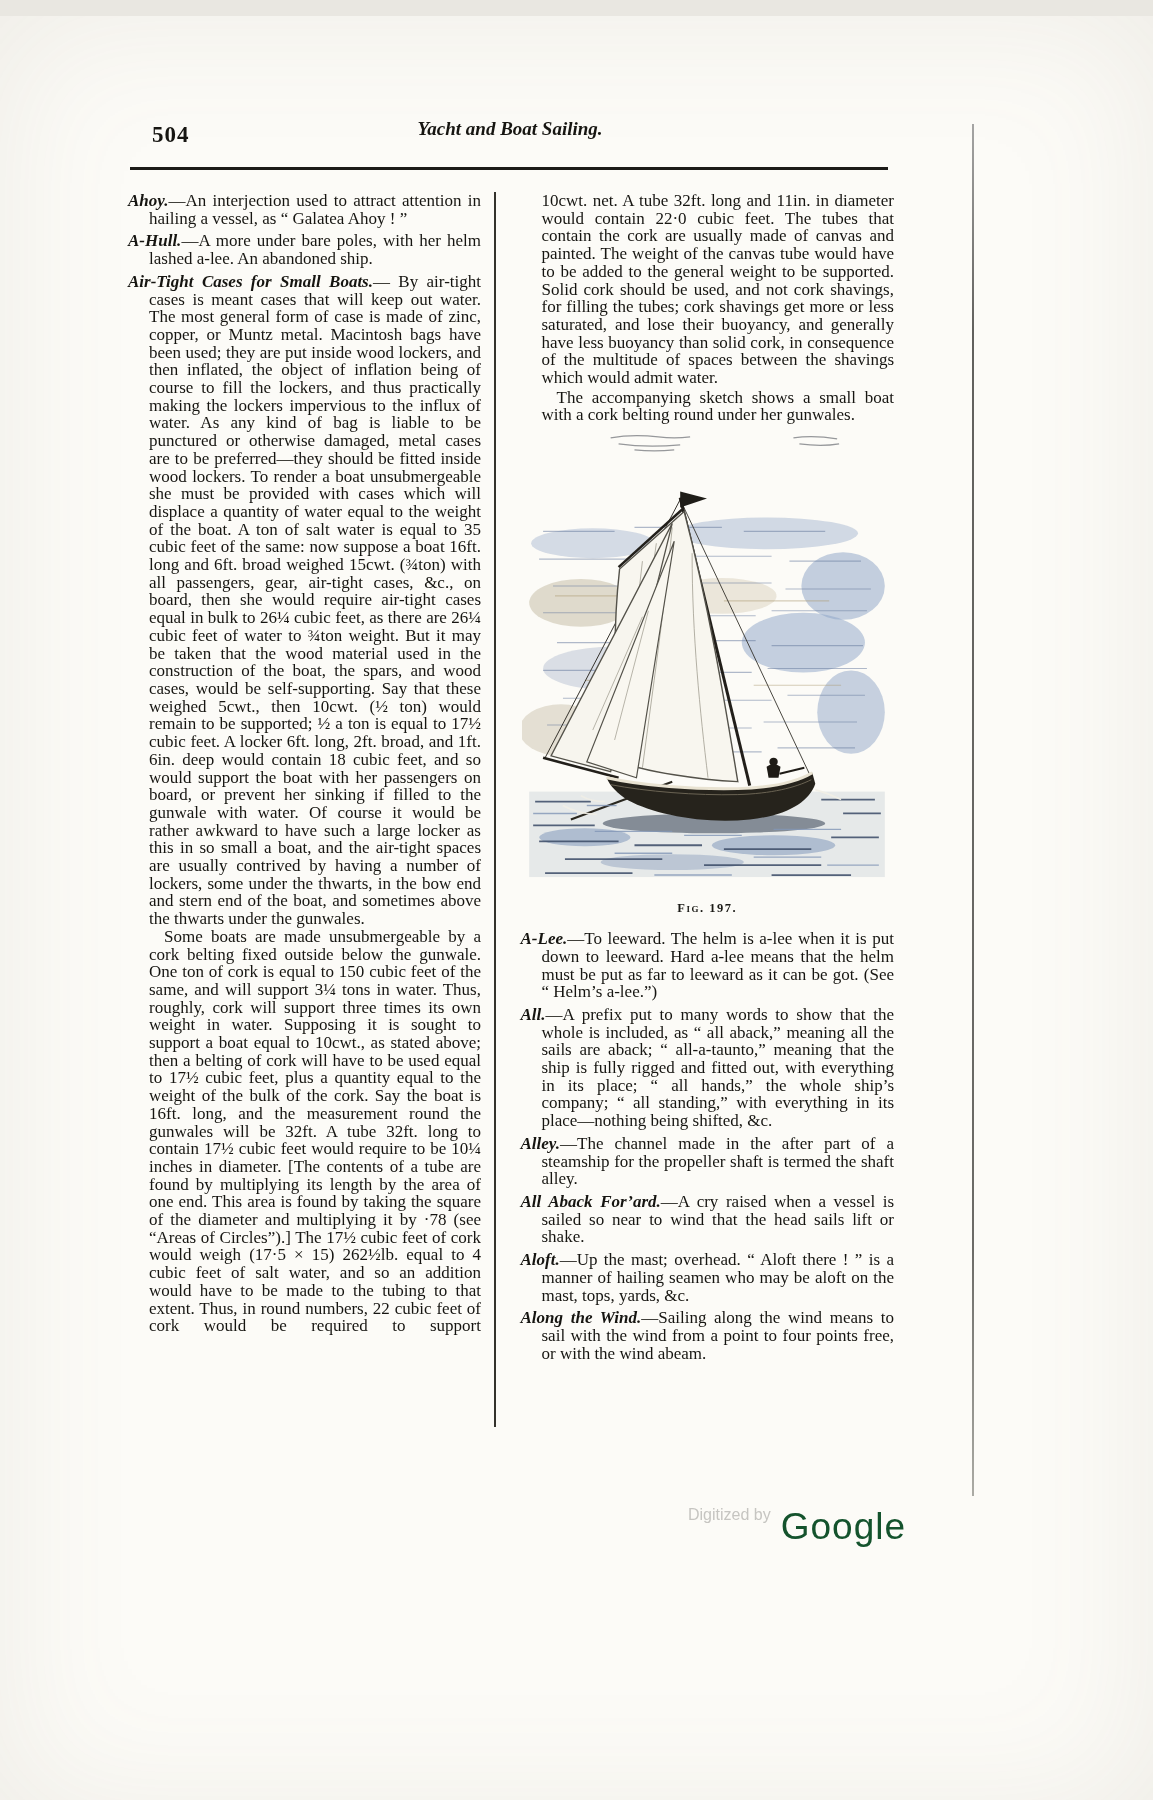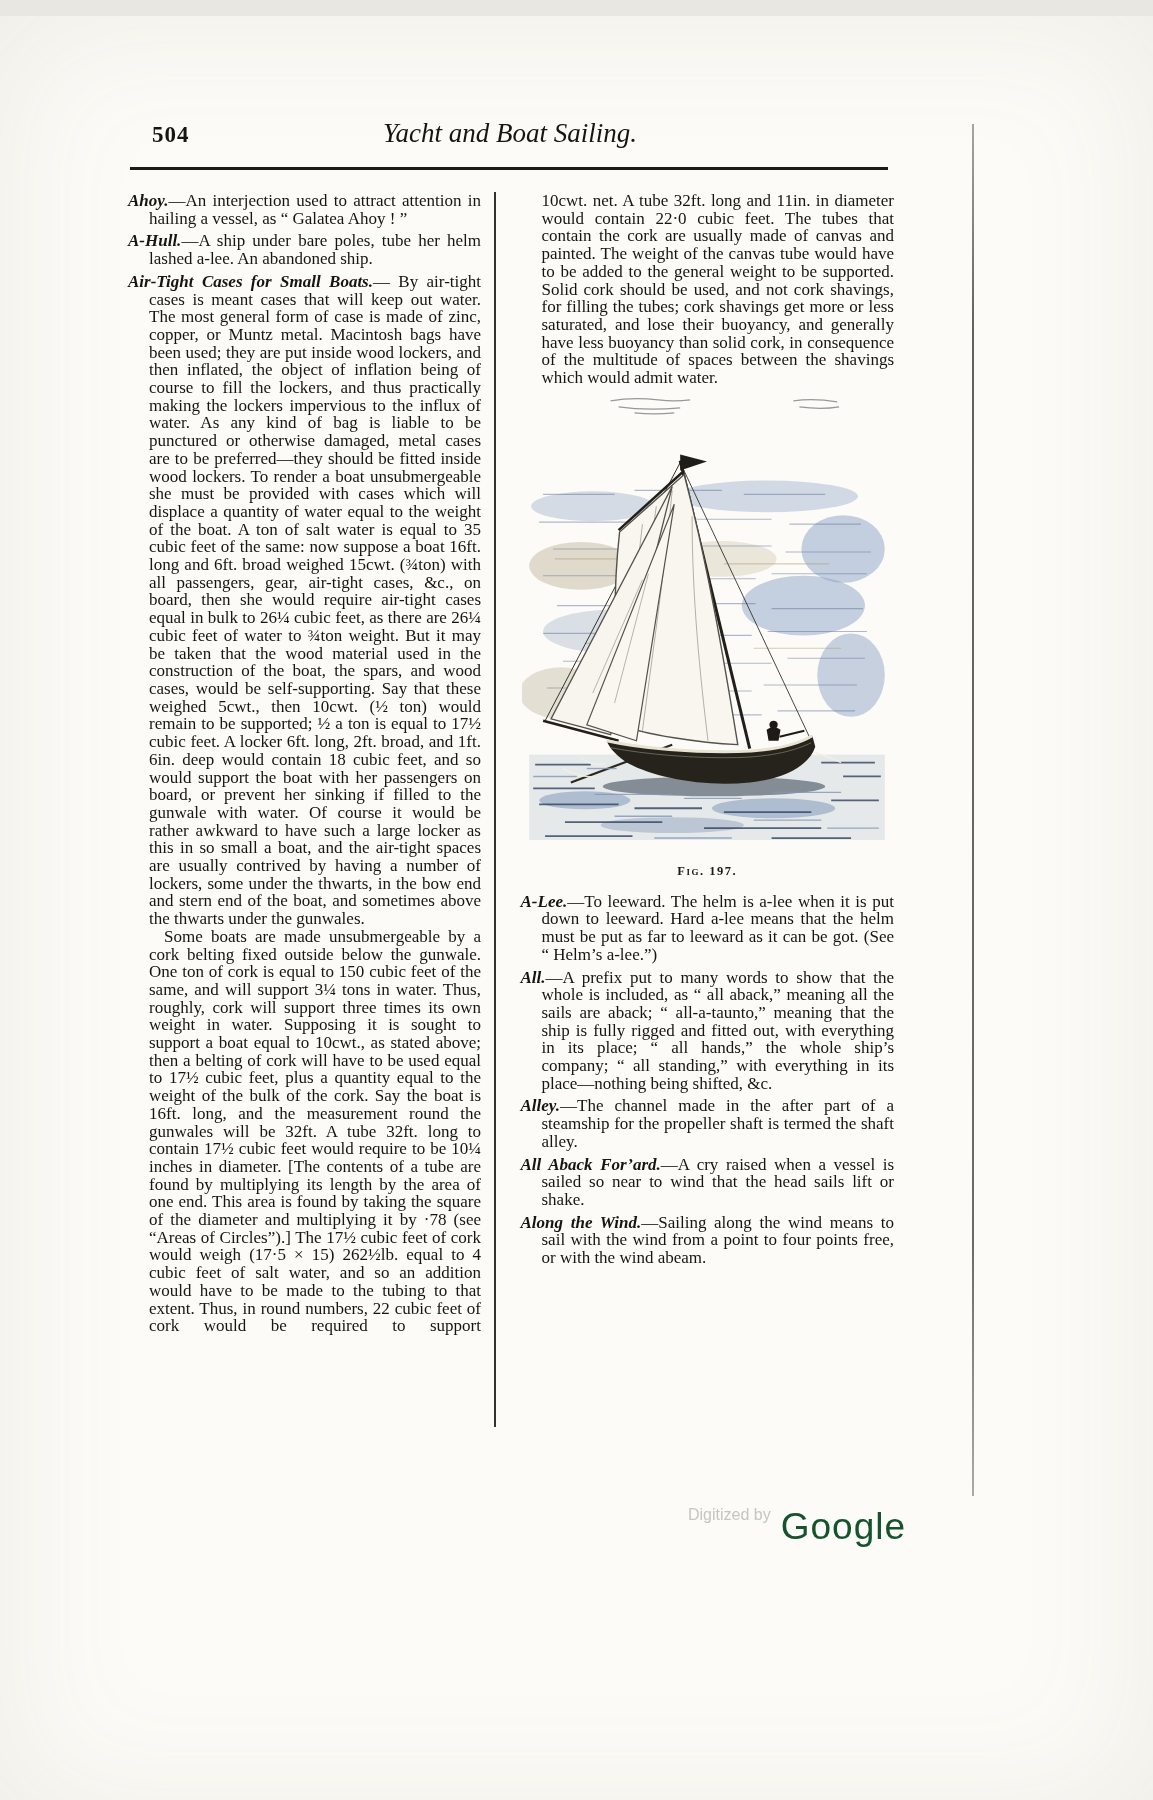--- a/index.html
+++ b/index.html
@@ -9,21 +9,21 @@
     width:1153px; height:1800px;
     margin:16px auto;
     background:#fcfbf7;
     overflow:hidden;
     font-family:"Liberation Serif","DejaVu Serif",serif;
     color:#161511;
     box-shadow: inset 0 0 140px rgba(120,110,90,0.10);
   }
   .header { position:absolute; top:102px; left:130px; width:760px; height:40px; }
   .page-num { position:absolute; left:22px; top:4px; font-size:23px; font-weight:bold; letter-spacing:1px; }
-  .page-title { position:absolute; left:0; right:0; top:0; text-align:center; font-size:27px; font-weight:normal; font-style:italic; }
+  .page-title { position:absolute; left:0; right:0; top:0; text-align:center; font-size:19px; font-weight:bold; font-style:italic; }
   .rule { position:absolute; top:151px; left:130px; width:758px; height:2.5px; background:#1c1b18; }
 
   .columns { position:absolute; top:176px; left:128px; width:766px; display:flex; }
   .col-left  { width:366px; padding-right:13px; }
   .divider   { width:1.5px; height:1235px; background:#34322c; }
   .col-right { flex:1; padding-left:25px; }
 
   p { text-align:justify; font-size:17px; line-height:17.7px; }
   .entry { padding-left:21px; margin-bottom:5px; }
   .entry .p1 { text-indent:-21px; }
@@ -54,32 +54,33 @@
   </div>
   <div class="rule"></div>
 
   <div class="columns">
 
     <div class="col-left">
       <div class="entry">
         <p class="p1"><span class="term">Ahoy.</span><span>—An interjection used to attract attention in hailing a vessel, as “ Galatea Ahoy ! ”</span></p>
       </div>
       <div class="entry">
-        <p class="p1"><span class="term">A-Hull.</span><span>—A ship under bare poles, tube her helm lashed a-lee.  An abandoned ship.</span></p>
+        <p class="p1"><span class="term">A-Hull.</span><span>—A more under bare poles, with her helm lashed a-lee.  An abandoned ship.</span></p>
       </div>
       <div class="entry">
         <p class="p1"><span class="term">Air-Tight Cases for Small Boats.</span><span>— By air-tight cases is meant cases that will keep out water.  The most general form of case is made of zinc, copper, or Muntz metal.  Macintosh bags have been used; they are put inside wood lockers, and then inflated, the object of inflation being of course to fill the lockers, and thus practically making the lockers impervious to the influx of water.  As any kind of bag is liable to be punctured or otherwise damaged, metal cases are to be preferred—they should be fitted inside wood lockers.  To render a boat unsubmergeable she must be provided with cases which will displace a quantity of water equal to the weight of the boat.  A ton of salt water is equal to 35 cubic feet of the same: now suppose a boat 16ft. long and 6ft. broad weighed 15cwt. (¾ton) with all passengers, gear, air-tight cases, &amp;c., on board, then she would require air-tight cases equal in bulk to 26¼ cubic feet, as there are 26¼ cubic feet of water to ¾ton weight.  But it may be taken that the wood material used in the construction of the boat, the spars, and wood cases, would be self-supporting.  Say that these weighed 5cwt., then 10cwt. (½ ton) would remain to be supported; ½ a ton is equal to 17½ cubic feet.  A locker 6ft. long, 2ft. broad, and 1ft. 6in. deep would contain 18 cubic feet, and so would support the boat with her passengers on board, or prevent her sinking if filled to the gunwale with water.  Of course it would be rather awkward to have such a large locker as this in so small a boat, and the air-tight spaces are usually contrived by having a number of lockers, some under the thwarts, in the bow end and stern end of the boat, and sometimes above the thwarts under the gunwales.</span></p>
         <p class="p2 justify-last">Some boats are made unsubmergeable by a cork belting fixed outside below the gunwale.  One ton of cork is equal to 150 cubic feet of the same, and will support 3¼ tons in water.  Thus, roughly, cork will support three times its own weight in water.  Supposing it is sought to support a boat equal to 10cwt., as stated above; then a belting of cork will have to be used equal to 17½ cubic feet, plus a quantity equal to the weight of the bulk of the cork.  Say the boat is 16ft. long, and the measurement round the gunwales will be 32ft.  A tube 32ft. long to contain 17½ cubic feet would require to be 10¼ inches in diameter.  [The contents of a tube are found by multiplying its length by the area of one end.  This area is found by taking the square of the diameter and multiplying it by ·78 (see “Areas of Circles”).]  The 17½ cubic feet of cork would weigh (17·5 × 15) 262½lb. equal to 4 cubic feet of salt water, and so an addition would have to be made to the tubing to that extent.  Thus, in round numbers, 22 cubic feet of cork would be required to support</p>
       </div>
     </div>
 
     <div class="divider"></div>
 
     <div class="col-right">
       <p class="cont">10cwt. net.  A tube 32ft. long and 11in. in diameter would contain 22·0 cubic feet.  The tubes that contain the cork are usually made of canvas and painted.  The weight of the canvas tube would have to be added to the general weight to be supported.  Solid cork should be used, and not cork shavings, for filling the tubes; cork shavings get more or less saturated, and lose their buoyancy, and generally have less buoyancy than solid cork, in consequence of the multitude of spaces between the shavings which would admit water.</p>
+      <p class="cont-p2">The accompanying sketch shows a small boat with a cork belting round under her gunwales.</p>
 
       <figure>
         <svg viewBox="0 0 370 455" width="370" height="452" aria-hidden="true">
 
           <g stroke="#85878b" stroke-width="1.3" fill="none" opacity="0.85">
             <path d="M88 6 q22 -4 48 -1 q16 2 32 0"></path>
             <path d="M96 12 q28 4 62 1"></path>
             <path d="M112 18 q20 2 40 0"></path>
             <path d="M272 6 q20 -3 44 1"></path>
             <path d="M278 12 q22 3 40 0"></path>
@@ -215,20 +216,23 @@
       <div class="entry">
         <p class="p1"><span class="term">All.</span><span>—A prefix put to many words to show that the whole is included, as “ all aback,” meaning all the sails are aback; “ all-a-taunto,” meaning that the ship is fully rigged and fitted out, with everything in its place; “ all hands,” the whole ship’s company; “ all standing,” with everything in its place—nothing being shifted, &amp;c.</span></p>
       </div>
       <div class="entry">
         <p class="p1"><span class="term">Alley.</span><span>—The channel made in the after part of a steamship for the propeller shaft is termed the shaft alley.</span></p>
       </div>
       <div class="entry">
         <p class="p1"><span class="term">All Aback For’ard.</span><span>—A cry raised when a vessel is sailed so near to wind that the head sails lift or shake.</span></p>
       </div>
       <div class="entry">
+        <p class="p1"><span class="term">Aloft.</span><span>—Up the mast; overhead.  “ Aloft there ! ” is a manner of hailing seamen who may be aloft on the mast, tops, yards, &amp;c.</span></p>
+      </div>
+      <div class="entry">
         <p class="p1"><span class="term">Along the Wind.</span><span>—Sailing along the wind means to sail with the wind from a point to four points free, or with the wind abeam.</span></p>
       </div>
     </div>
 
   </div>
 
   <div class="page-edge"></div>
 
   <div class="watermark">
     <span class="wm-prefix">Digitized by</span>

